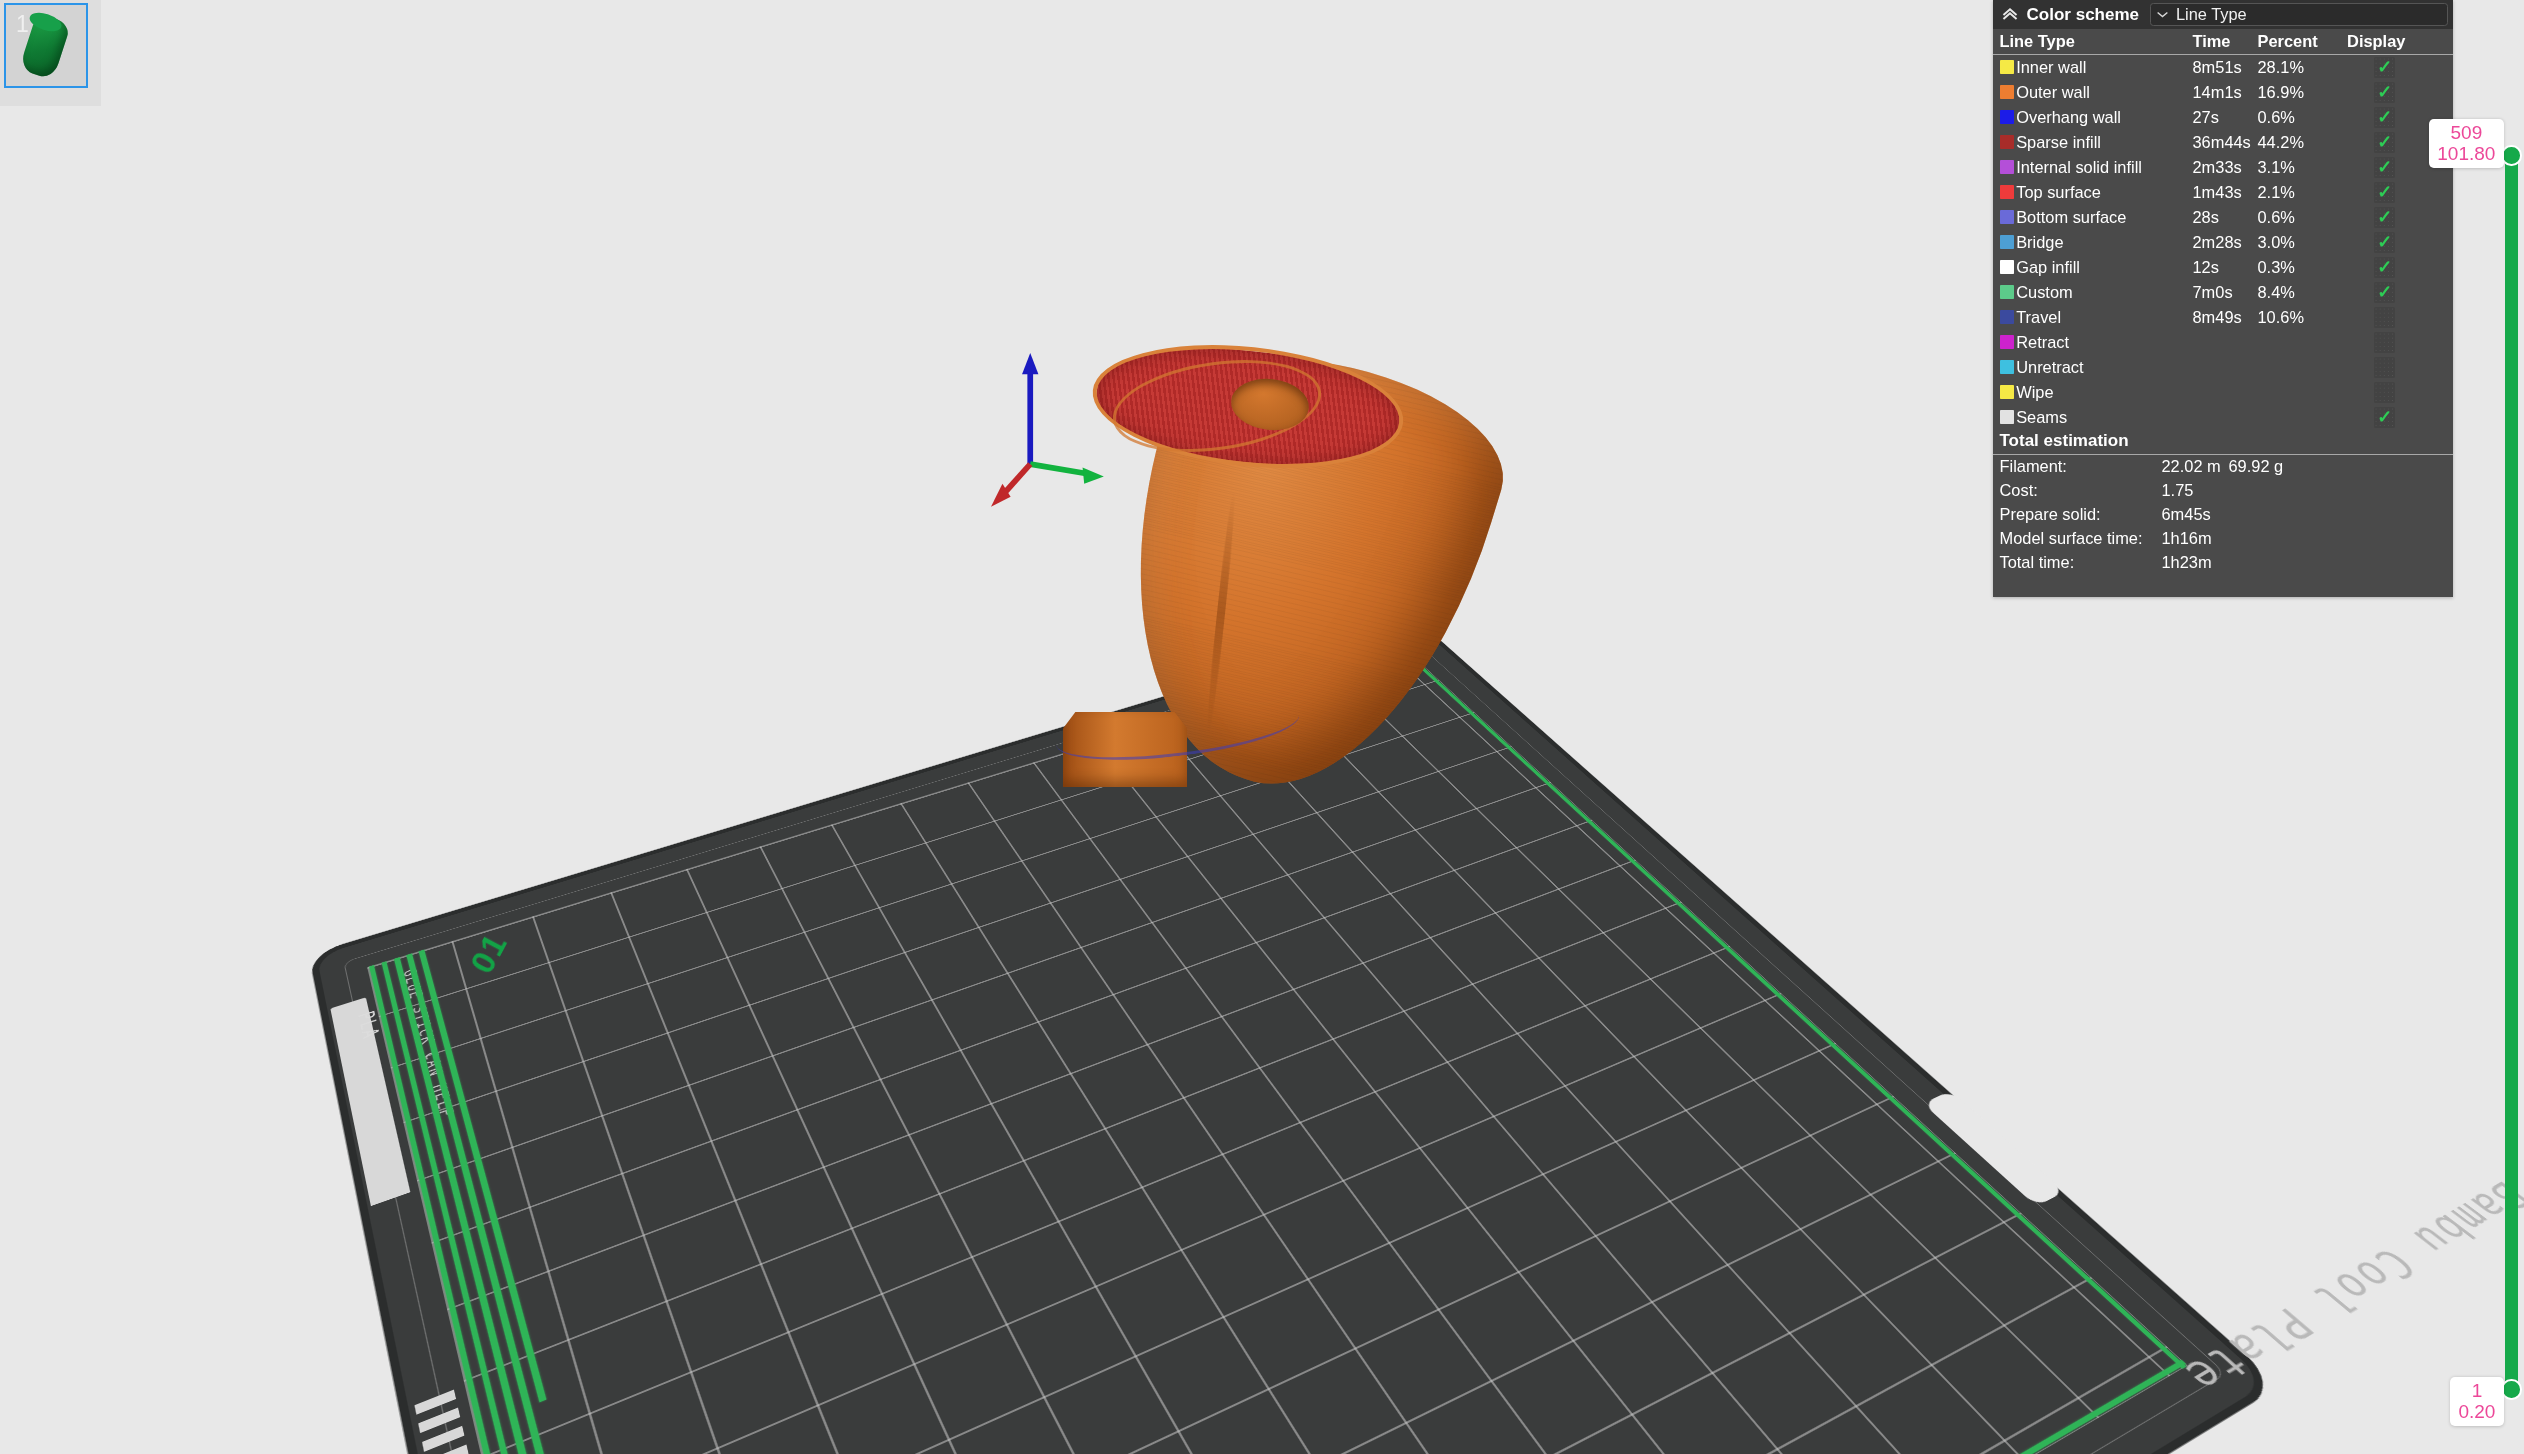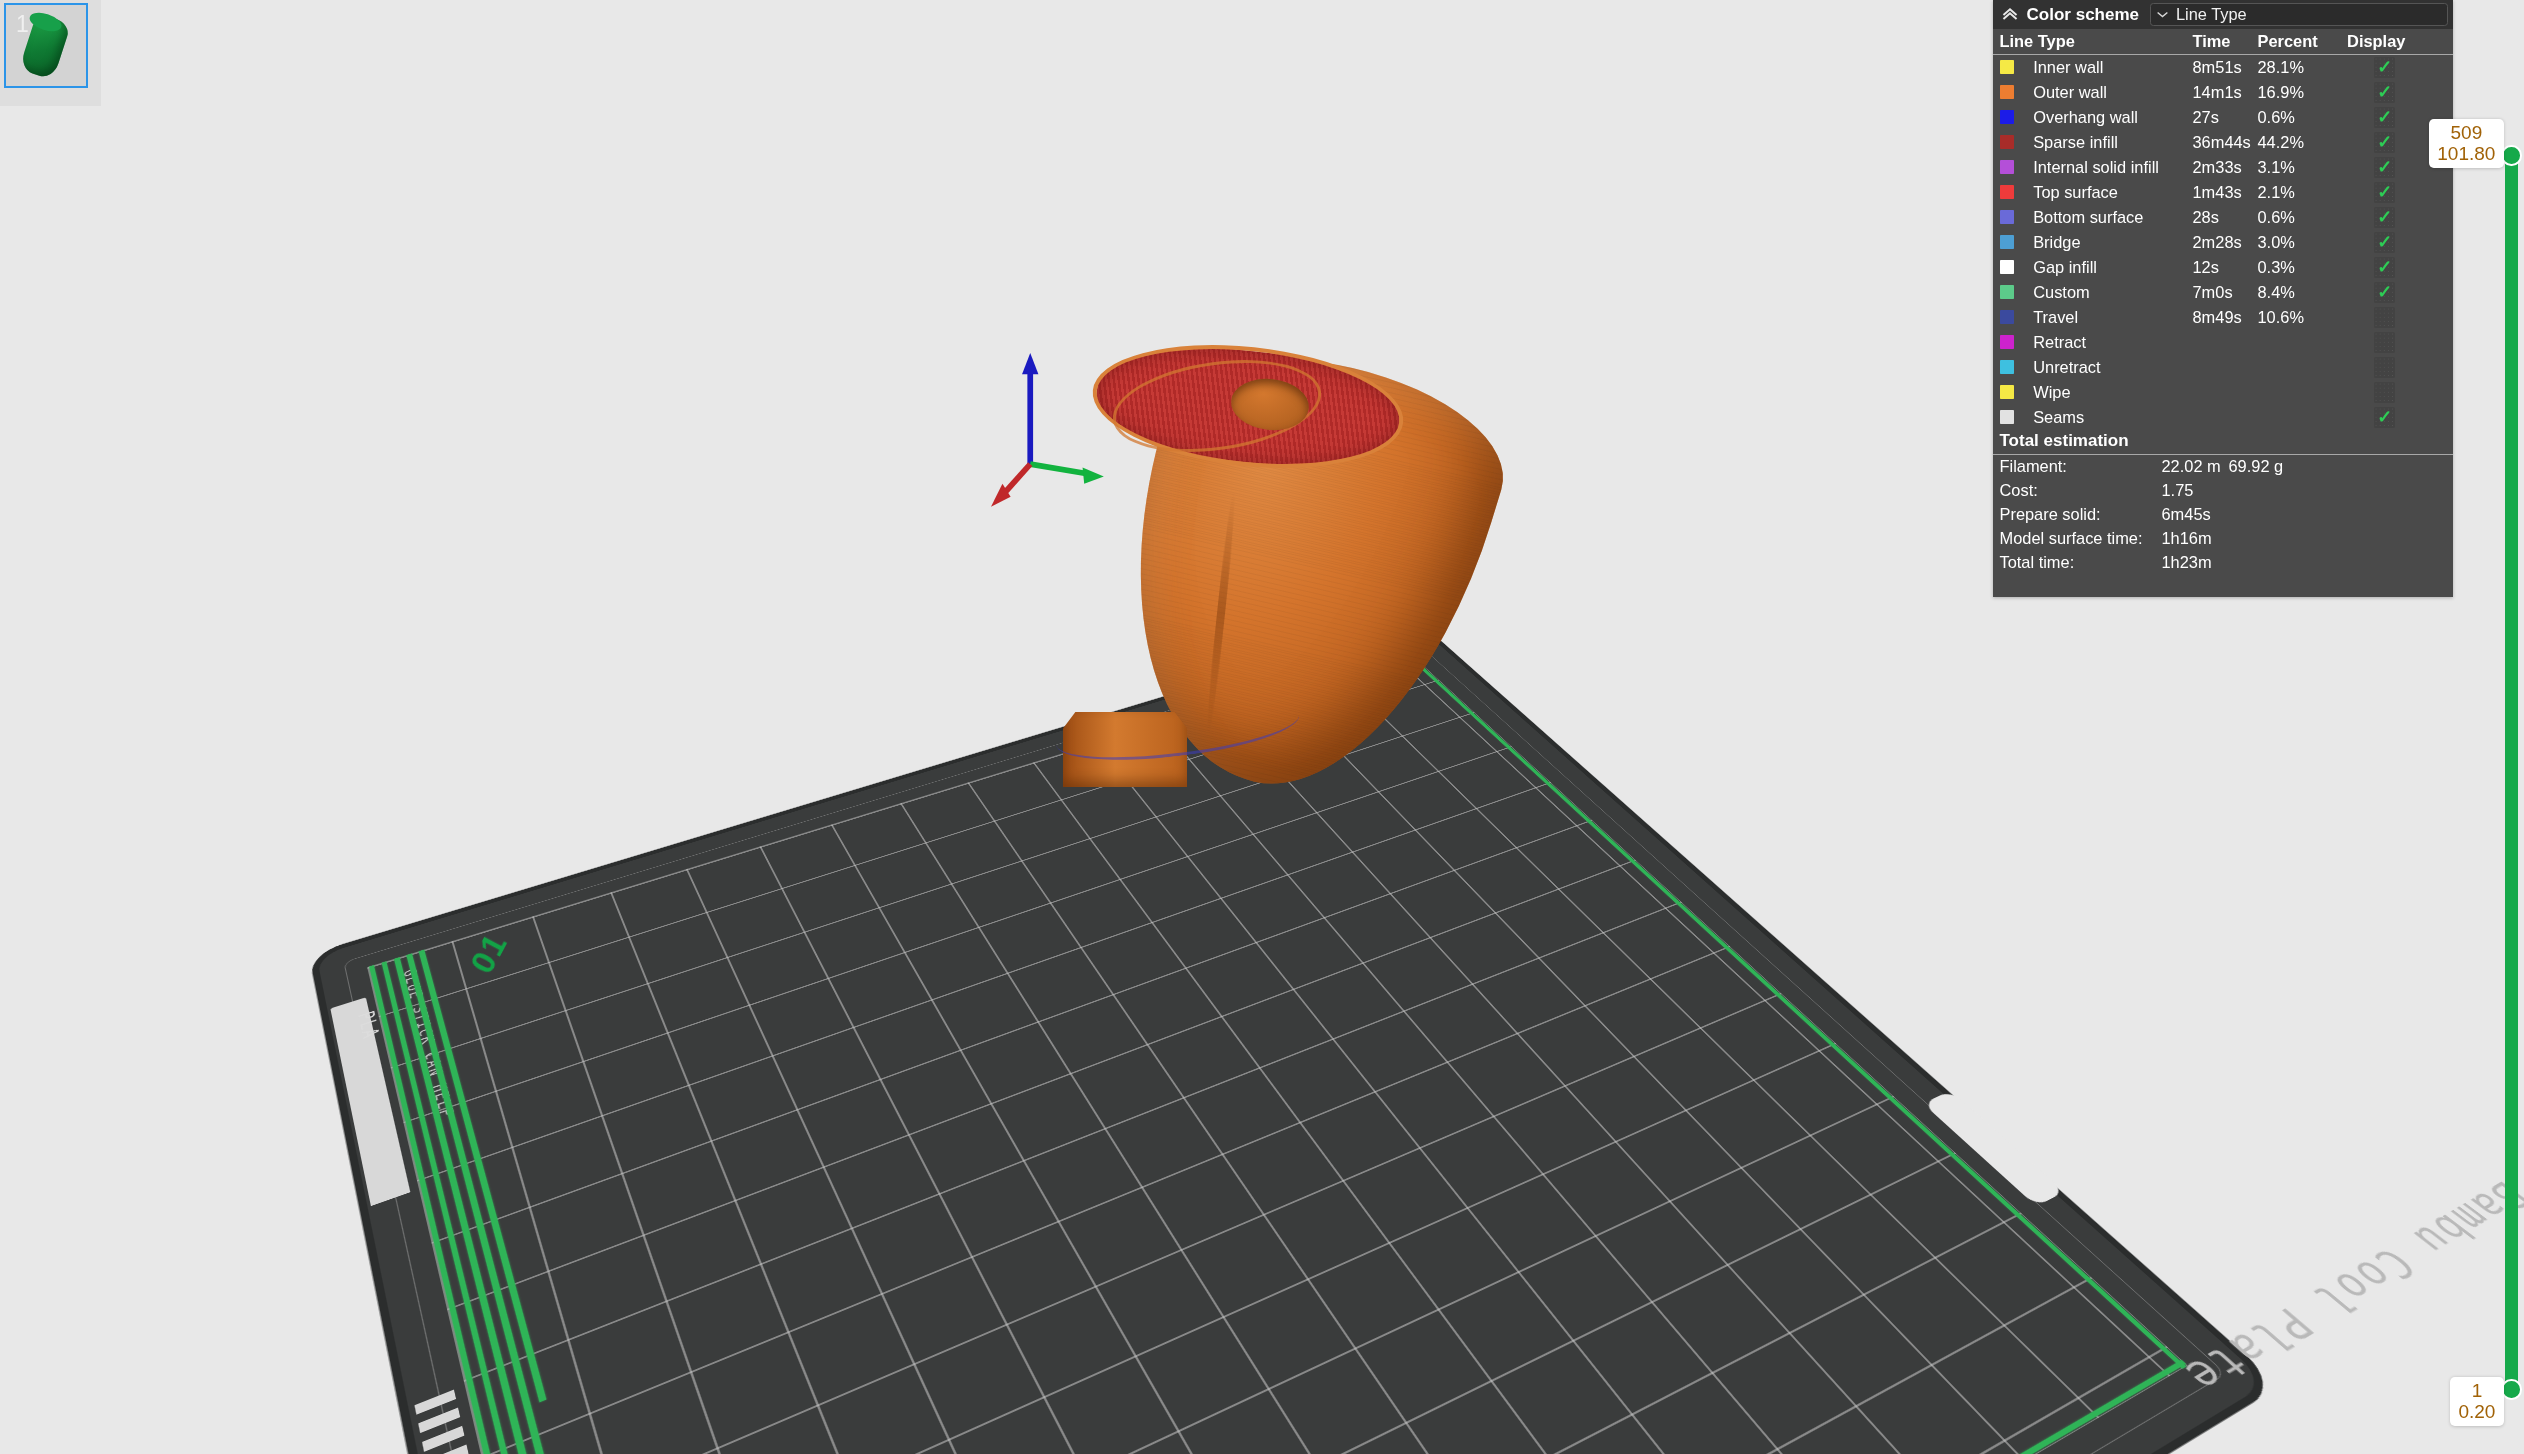--- a/index.html
+++ b/index.html
@@ -296,21 +296,21 @@
 
   .legend-row {
     display: grid;
     grid-template-columns: 193px 65px 72px 1fr;
     align-items: center;
     height: 25px;
     padding-left: 6.5px;
     font-size: 16.4px;
     box-sizing: border-box;
   }
-  .legend-row .swatch-cell { display: flex; align-items: center; gap: 19px; }
+  .legend-row .swatch-cell { display: flex; align-items: center; gap: 2px; }
   .swatch {
     width: 14.7px; height: 14.7px; flex: none;
     border-radius: 0.8px;
   }
   .lt-label { white-space: nowrap; }
   .lt-time, .lt-percent { white-space: nowrap; }
   .display-cell { display: flex; justify-content: center; padding-right: 13px; }
   .checkbox {
     width: 21px; height: 21px;
     background: #434343;
@@ -357,21 +357,21 @@
     border-radius: 50%;
     background: #16a94a;
     border: 2.5px solid #ffffff;
     box-sizing: border-box;
   }
   #handle-top { top: -9.8px; }
   #handle-bottom { bottom: -9.8px; }
   .slider-tip {
     position: absolute;
     background: #ffffff;
-    color: #a16207;
+    color: #ec4899;
     text-align: center;
     font-size: 19px;
     line-height: 20.4px;
     padding: 4.1px 8.2px;
     border-radius: 4.9px;
     box-shadow: 0 0.8px 3.3px rgba(0,0,0,.18);
     white-space: nowrap;
   }
   #tip-top { right: 16.4px; top: -36px; }
   #tip-bottom { right: 16.4px; bottom: -36px; }

